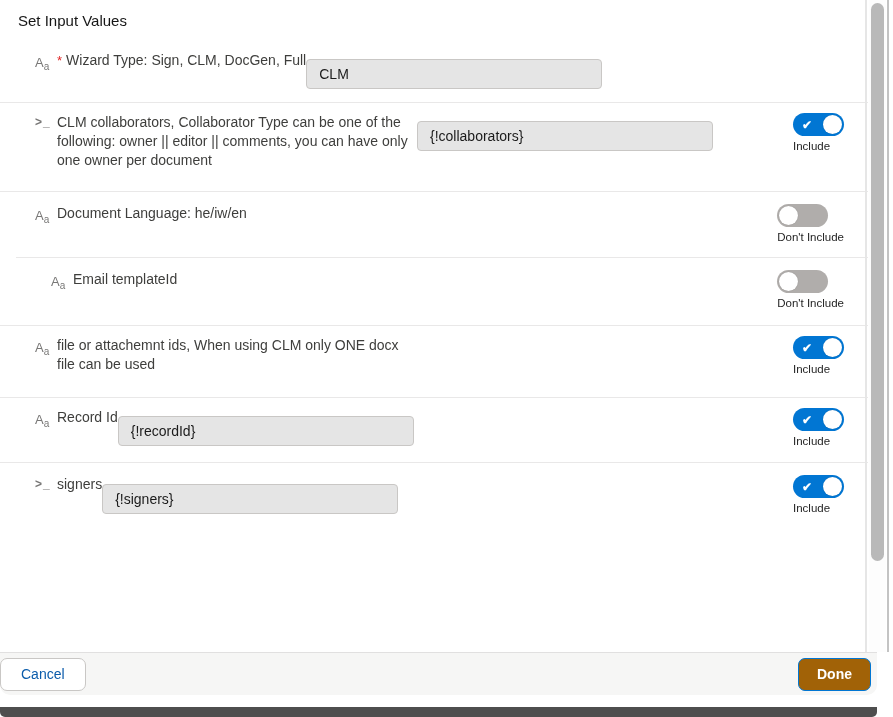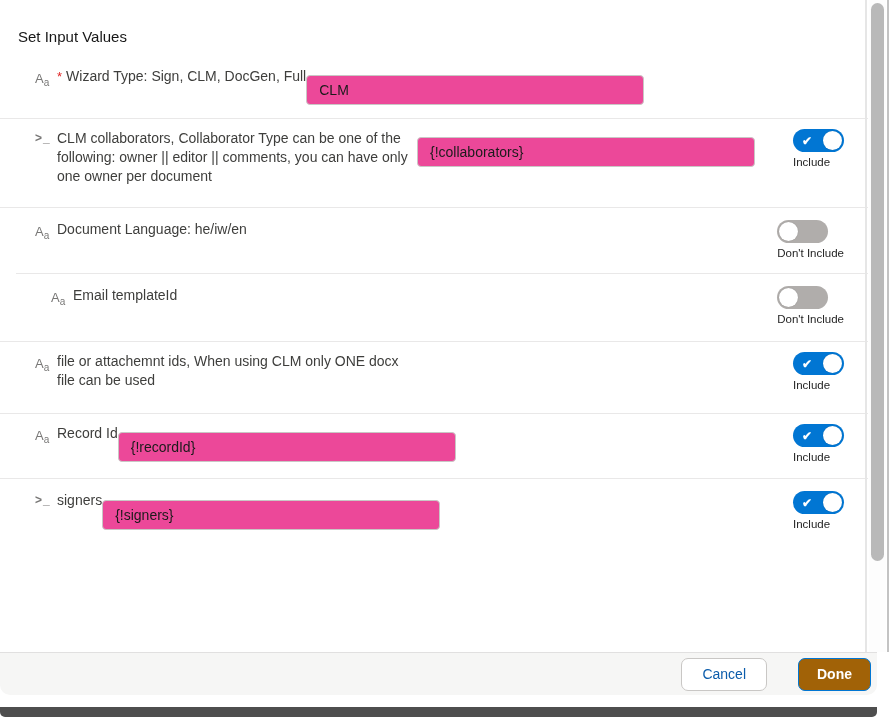--- a/index.html
+++ b/index.html
@@ -5,21 +5,21 @@
   html,body{margin:0;padding:0;}
   body{
     width:893px;height:717px;position:relative;overflow:hidden;
     background:#ffffff;
     font-family:"Liberation Sans", sans-serif;
     -webkit-font-smoothing:antialiased;
   }
   .dialog{position:absolute;inset:0;background:#fff;}
 
   
-  .content{position:absolute;left:0;top:16px;width:868px;height:652px;overflow:hidden;background:#fff;}
+  .content{position:absolute;left:0;top:0;width:868px;height:652px;overflow:hidden;background:#fff;}
 
   .title{padding:12px 0 15px 18px;font-size:15px;line-height:18px;color:#161616;}
 
   .row{display:flex;align-items:flex-start;padding:10px 24px 16px 35px;}
   .row + .row{border-top:1px solid #e9e8e8;}
   .r1{padding:6px 24px 13px 35px;}
   .r2{padding:10px 24px 21px 35px;}
   .r3{padding:12px 24px 14px 35px;}
   .r4{padding:12px 24px 16px 35px;margin-left:16px;}
   .r5{padding:10px 24px 22px 35px;}
@@ -30,22 +30,22 @@
   .glyph-aa::before{content:"A";font-size:13px;}
   .glyph-aa::after{content:"a";font-size:10px;vertical-align:-3px;letter-spacing:0;}
   .glyph-terminal{font-size:12px;font-weight:700;letter-spacing:0px;}
   .glyph-terminal::before{content:">";}
   .glyph-terminal::after{content:"_";margin-left:1px;}
 
   .field{display:flex;}
   .label{font-size:14px;line-height:19px;color:#3e3e3c;max-width:360px;}
   .req::before{content:"*";color:#e02424;margin-right:4px;font-size:13px;}
   .tinput{
-    margin-top:8px;width:338px;height:30px;box-sizing:border-box;
-    border:1px solid #c9c7c5;border-radius:4px;background:#ec4899;
+    margin-top:8px;width:296px;height:30px;box-sizing:border-box;
+    border:1px solid #c9c7c5;border-radius:4px;background:#e5e5e5;
     padding:0 12px;font-size:14px;color:#1b1b1b;outline:none;
     font-family:"Liberation Sans", sans-serif;
   }
   .r7 .tinput{margin-top:9px;}
 
   .toggle-col{margin-left:auto;display:flex;flex-direction:column;align-items:flex-start;justify-content:flex-end;}
   .toggle{position:relative;width:51px;height:23px;border-radius:12px;cursor:pointer;flex:0 0 auto;}
   .toggle.on{background:#0176d3;}
   .toggle.off{background:#b0adab;}
   .toggle.on::before{
@@ -61,21 +61,21 @@
   .content-edge{position:absolute;left:865px;top:0;width:2px;height:652px;background:#e6e6e6;}
   .scroll-track{position:absolute;left:869px;top:0;width:17px;height:652px;background:#fdfdfd;}
   .scroll-thumb{position:absolute;left:871px;top:3px;width:13px;height:558px;border-radius:7px;background:#b9b9b9;}
   .right-border{position:absolute;left:887px;top:0;width:2px;height:652px;background:#c3c3c3;}
 
   
   .dark-strip{position:absolute;left:0;top:707px;width:877px;height:10px;background:#4e4e4e;border-radius:0 0 5px 5px;}
   .footer{
     position:absolute;left:0;top:652px;width:877px;height:43px;box-sizing:border-box;
     background:#f6f6f5;border-top:1px solid #e1e0e0;border-radius:0 0 10px 10px;
-    display:flex;align-items:center;justify-content:flex-end;gap:12px;padding-right:6px;
+    display:flex;align-items:center;justify-content:space-between;gap:12px;padding-right:6px;
   }
   .btn{
     height:33px;border-radius:7px;font-size:14px;cursor:pointer;
     font-family:"Liberation Sans", sans-serif;
   }
   .btn-cancel{background:#fff;border:1px solid #c9c7c5;color:#0b5cab;padding:0 20px;}
   .btn-done{background:#a16207;border:1px solid #0176d3;color:#fff;font-weight:700;padding:0 18px;margin-left:19px;}
 </style>
 </head>
 <body>

